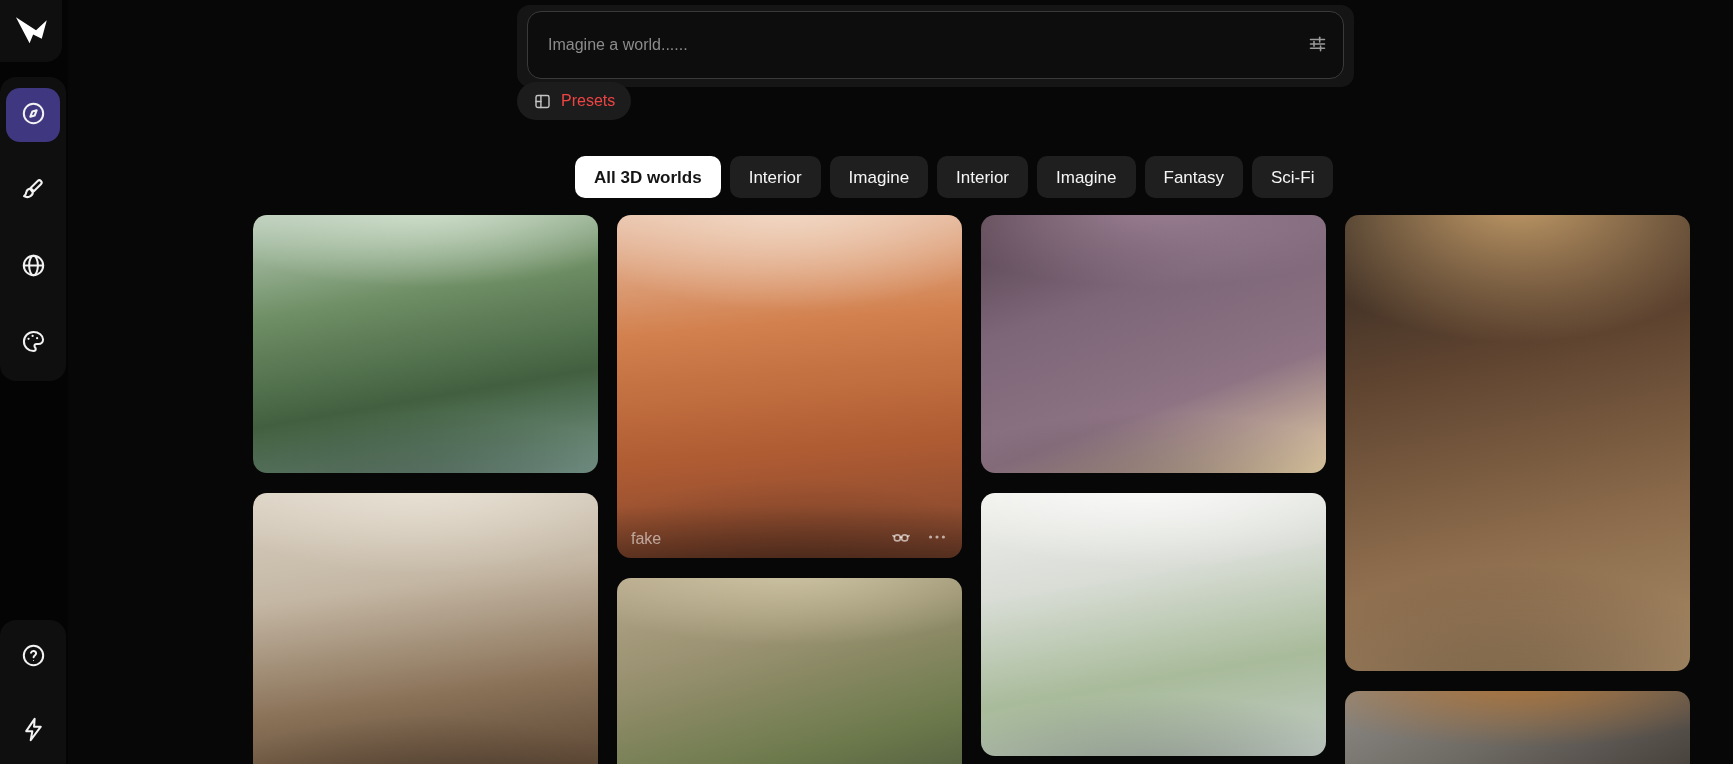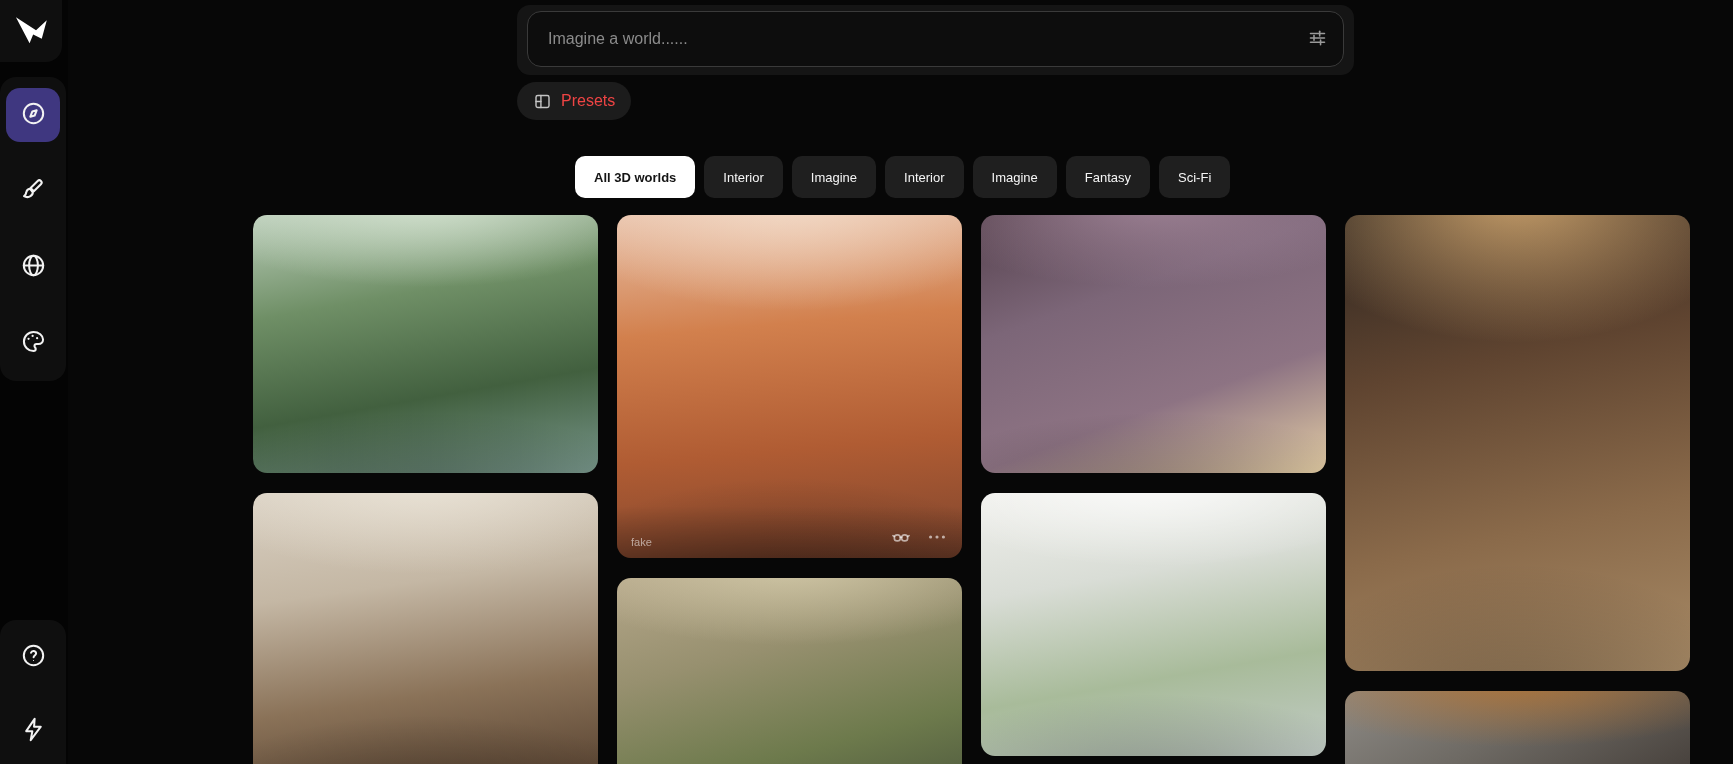--- a/index.html
+++ b/index.html
@@ -18,51 +18,51 @@
   .nav-panel{position:absolute;left:0;width:66px;background:var(--panel-bg);border-radius:16px;
     display:flex;flex-direction:column;align-items:center}
   #nav-main{top:77px;height:304px;padding-top:11px;gap:22px}
   #nav-bottom{top:620px;height:160px;padding-top:10px;gap:20px}
   .nav-item{width:54px;height:54px;flex:0 0 54px;display:flex;align-items:center;justify-content:center;
     border-radius:14px;color:var(--icon);cursor:pointer}
   .nav-item.active{background:var(--accent)}
   .nav-item svg{width:27px;height:27px}
   .logo-panel svg{width:36px;height:33px}
   
-  .prompt-card{position:absolute;left:517px;top:5px;width:837px;height:70px;background:var(--card-bg);
+  .prompt-card{position:absolute;left:517px;top:5px;width:837px;height:82px;background:var(--card-bg);
     border-radius:13px}
   .prompt-input-wrap{position:absolute;left:10px;right:10px;top:6px;bottom:8px;background:var(--input-bg);
     border:1px solid var(--input-border);border-radius:14px;display:flex;align-items:center}
   .prompt-input{flex:1;background:transparent;border:none;outline:none;color:var(--text);
     font-size:16px;padding:0 20px;font-family:"Liberation Sans",sans-serif}
   .prompt-input::placeholder{color:var(--text-muted)}
   .filters-btn{width:40px;height:40px;margin-right:6px;display:flex;align-items:center;justify-content:center;
     color:#9a9a9a;cursor:pointer;background:none;border:none}
   .filters-btn svg{width:21px;height:21px}
   
   .chips-row{position:absolute;left:517px;top:82px;display:flex;gap:6px}
   .chip{height:38px;display:inline-flex;align-items:center;gap:9px;padding:0 16px;border:none;
     border-radius:19px;background:var(--chip-bg);color:#ef4444;font-size:16px;cursor:pointer;
     font-family:"Liberation Sans",sans-serif}
   .chip .icon{display:inline-flex;color:#c4c4c4}
   .chip .icon svg{width:19px;height:19px}
   
   .tabs-row{position:absolute;left:575px;top:156px;display:flex;gap:9px}
   .tab{height:42px;padding:12px 19px;border:none;border-radius:10px;background:var(--tab-bg);
-    color:#f5f5f5;font-size:13px;cursor:pointer;white-space:nowrap;
+    color:#f5f5f5;font-size:17px;cursor:pointer;white-space:nowrap;
     font-family:"Liberation Sans",sans-serif}
   .tab.active{background:var(--tab-active-bg);color:var(--tab-active-text);font-weight:bold}
   
   .gallery{position:absolute;left:0;top:215px;width:1733px;height:549px}
   .g-col{position:absolute;top:0;width:345px;display:flex;flex-direction:column;gap:20px}
   .tile{width:345px;border-radius:14px;position:relative;cursor:pointer;overflow:hidden}
   .tile-overlay{position:absolute;left:0;right:0;bottom:0;display:flex;align-items:flex-end;
     justify-content:space-between;padding:0 14px 10px 14px;height:52px;
     background:linear-gradient(to top,rgba(0,0,0,.28),transparent)}
-  .world-title{color:rgba(255,255,255,.55);font-size:11px}
+  .world-title{color:rgba(255,255,255,.55);font-size:16px}
   .tile-actions{display:flex;align-items:center;gap:14px;color:rgba(255,255,255,.6)}
   .tile-actions .icon{display:inline-flex;cursor:pointer}
   .tile-actions svg{width:22px;height:22px}
 </style>
 </head>
 <body>
 
 <div class="rail">
   <div class="logo-panel">
     <span class="icon"><svg viewBox="0 0 50 46">

